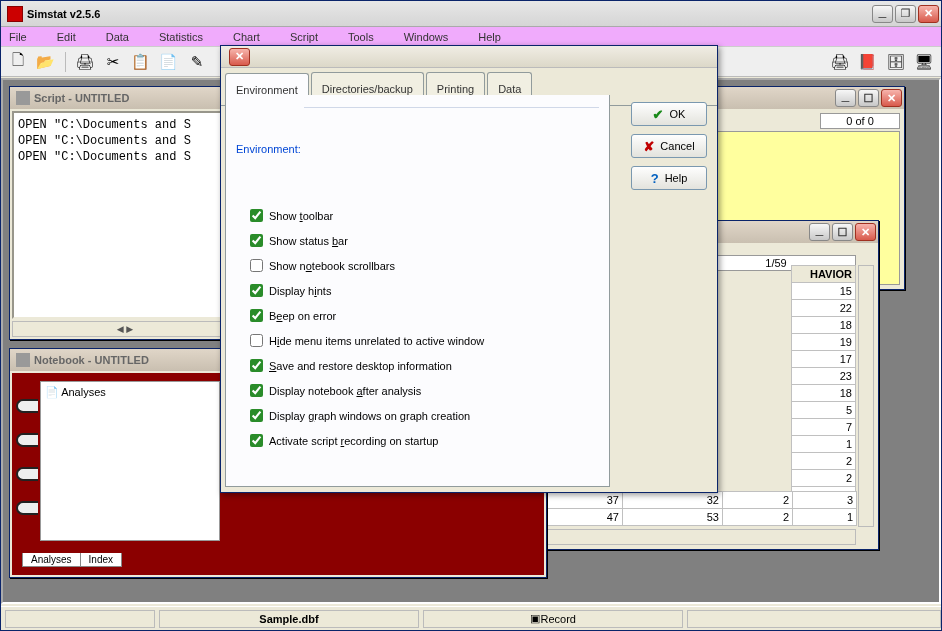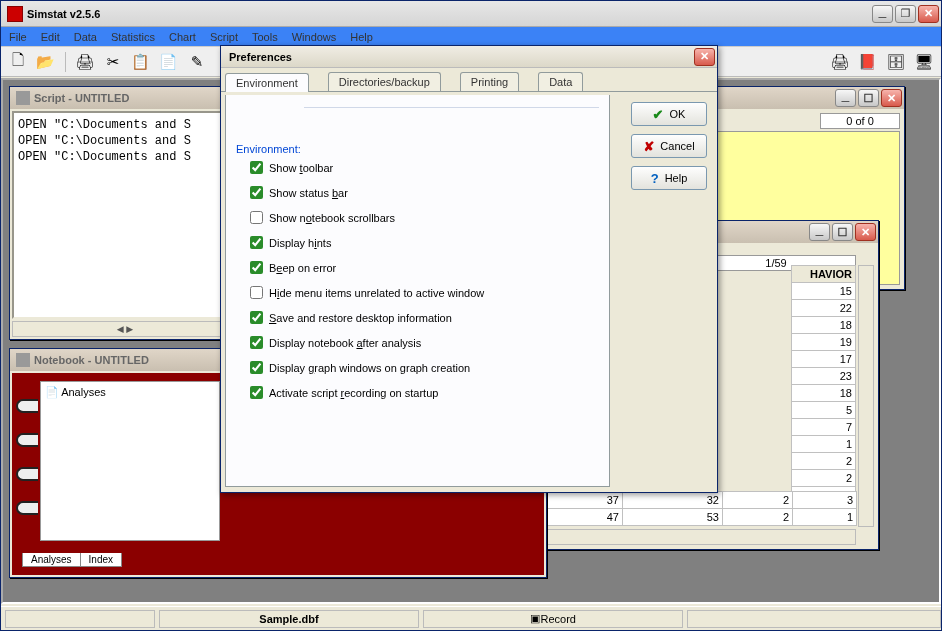--- a/index.html
+++ b/index.html
@@ -11,21 +11,21 @@
   .title-bar .icon { width: 16px; height: 16px; background: #c00; border: 1px solid #800; margin-right: 4px; }
   .title-bar .title { flex: 1; font-weight: bold; color: #000; }
   .win-btns { display: flex; gap: 2px; }
   .win-btn { width: 21px; height: 18px; background: linear-gradient(#f7f7f7,#c8c8c8); border: 1px solid #888; border-radius: 3px; display: flex; align-items: center; justify-content: center; font-size: 11px; color: #333; cursor: default; }
   .win-btn.close { background: linear-gradient(#f7b4ac,#d85a4c); color: #fff; border-color: #a03020; font-weight: bold; }
   .win-btn.restore::after { content: "❐"; }
   .win-btn.min::after    { content: "─"; position: relative; top:3px; }
   .win-btn.max::after    { content: "☐"; }
   .win-btn.close::after  { content: "✕"; }
 
-  .menu-bar { height: 20px; background: #3b82f6; display: flex; align-items: center; gap: 14px; padding: 0 8px; border-bottom: 1px solid #ccc; }
+  .menu-bar { height: 20px; background: #f0abfc; display: flex; align-items: center; gap: 30px; padding: 0 8px; border-bottom: 1px solid #ccc; }
   .menu-bar span { color: #333; }
 
   .tool-bar { height: 30px; background: #efefef; display: flex; align-items: center; padding: 0 6px; gap: 6px; border-bottom: 1px solid #bbb; }
   .tool-bar .sep { width: 1px; height: 20px; background: #bbb; margin: 0 2px; }
   .tool-icon { width: 22px; height: 22px; display: flex; align-items: center; justify-content: center; font-size: 15px; border: 1px solid transparent; border-radius: 2px; }
   .tool-bar .right { margin-left: auto; display: flex; gap: 6px; }
 
   
   .mdi { position: absolute; left: 0; top: 77px; right: 0; bottom: 26px; background: #808080; border: 2px inset #fff; }
 
@@ -60,26 +60,26 @@
   
   .status-bar { position: absolute; left: 0; bottom: 0; width: 100%; height: 24px; background: #ece9d8; border-top: 1px solid #fff; display: flex; align-items: center; }
   .status-seg { border: 1px solid #bbb; height: 18px; display: flex; align-items: center; padding: 0 8px; margin-left: 4px; background: #ece9d8; }
 
   
   .dialog { position: absolute; left: 220px; top: 45px; width: 498px; height: 448px; border: 1px solid #0a246a; background: #ece9d8; box-shadow: 2px 2px 6px rgba(0,0,0,.4); z-index: 100; }
   .dialog .ctitle { background: linear-gradient(#f0ede4,#dcd8c8); color: #000; font-weight: bold; height: 22px; display: flex; align-items: center; padding: 0 2px 0 8px; border-bottom:1px solid #bbb; }
   .dialog .ctitle .ttext { flex: 1; }
   .dialog .body { position: absolute; top: 22px; left: 0; right: 0; bottom: 0; }
   .tabstrip { display: flex; padding: 4px 4px 0 4px; border-bottom: 1px solid #919b9c; }
-  .tab { border: 1px solid #919b9c; border-bottom: none; background: #f1efe2; padding: 3px 10px; margin-right: 19px; border-radius: 3px 3px 0 0; color: #333; }
+  .tab { border: 1px solid #919b9c; border-bottom: none; background: #f1efe2; padding: 10px 10px; margin-right: 2px; border-radius: 3px 3px 0 0; color: #333; }
   .tab.active { background: #fcfcfe; position: relative; top: 1px; }
   .tab-page { position: absolute; left: 4px; top: 27px; width: 385px; height: 392px; border: 1px solid #919b9c; border-top: none; background: #fcfcfe; }
   .fieldset-label { color: #0046d5; padding: 6px 0 4px 10px; display: block; margin-top: 42px; }
   .fieldset-line { position: absolute; left: 78px; top: 12px; right: 10px; height: 1px; background: #d0d8e8; }
-  .opts { padding: 2px 0 0 24px; display: flex; flex-direction: column; gap: 12px; }
+  .opts { padding: 2px 0 0 24px; display: flex; flex-direction: column; gap: 12px; margin-top: 48px; }
   .opt { display: flex; align-items: center; gap: 6px; }
   .opt input { width: 13px; height: 13px; accent-color: #2a8c2a; }
   .opt u { text-decoration: underline; }
 
   .dlg-btn { width: 76px; height: 24px; border: 1px solid #7a98af; border-radius: 3px; background: linear-gradient(#fefefe,#e3e3dd); display: flex; align-items: center; justify-content: center; gap: 6px; color: #000; margin-bottom: 8px; }
   .dlg-btns { position: absolute; right: 10px; top: 34px; }
   .dlg-ico { font-size: 13px; font-weight: bold; }
   .ico-ok { color: #1a8a1a; }
   .ico-cancel { color: #c00000; }
   .ico-help { color: #0060c0; }
@@ -279,21 +279,20 @@
       <span>▣ </span>
         <span>Record</span>
     </div>
     <div class="status-seg" style="flex:1"></div>
   </div>
 
 </div>
 
 <div class="dialog">
   <div class="ctitle">
-    <span class="ttext">Preferences</span>
     <div class="win-btn close"></div>
   </div>
   <div class="body">
     <div class="tabstrip">
       <div class="tab active">Environment</div>
       <div class="tab">Directories/backup</div>
       <div class="tab">Printing</div>
       <div class="tab">Data</div>
     </div>
 

